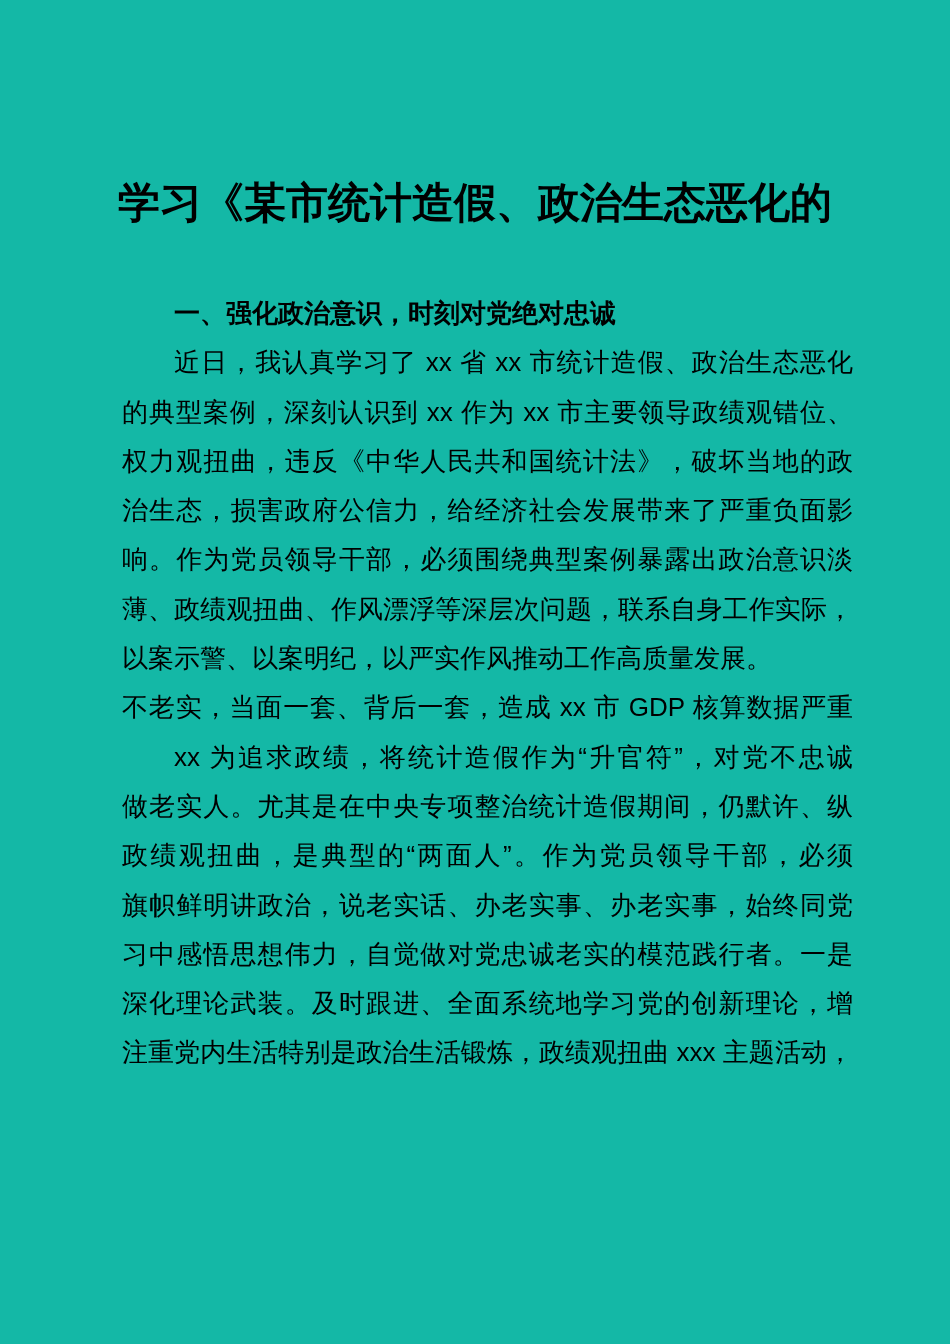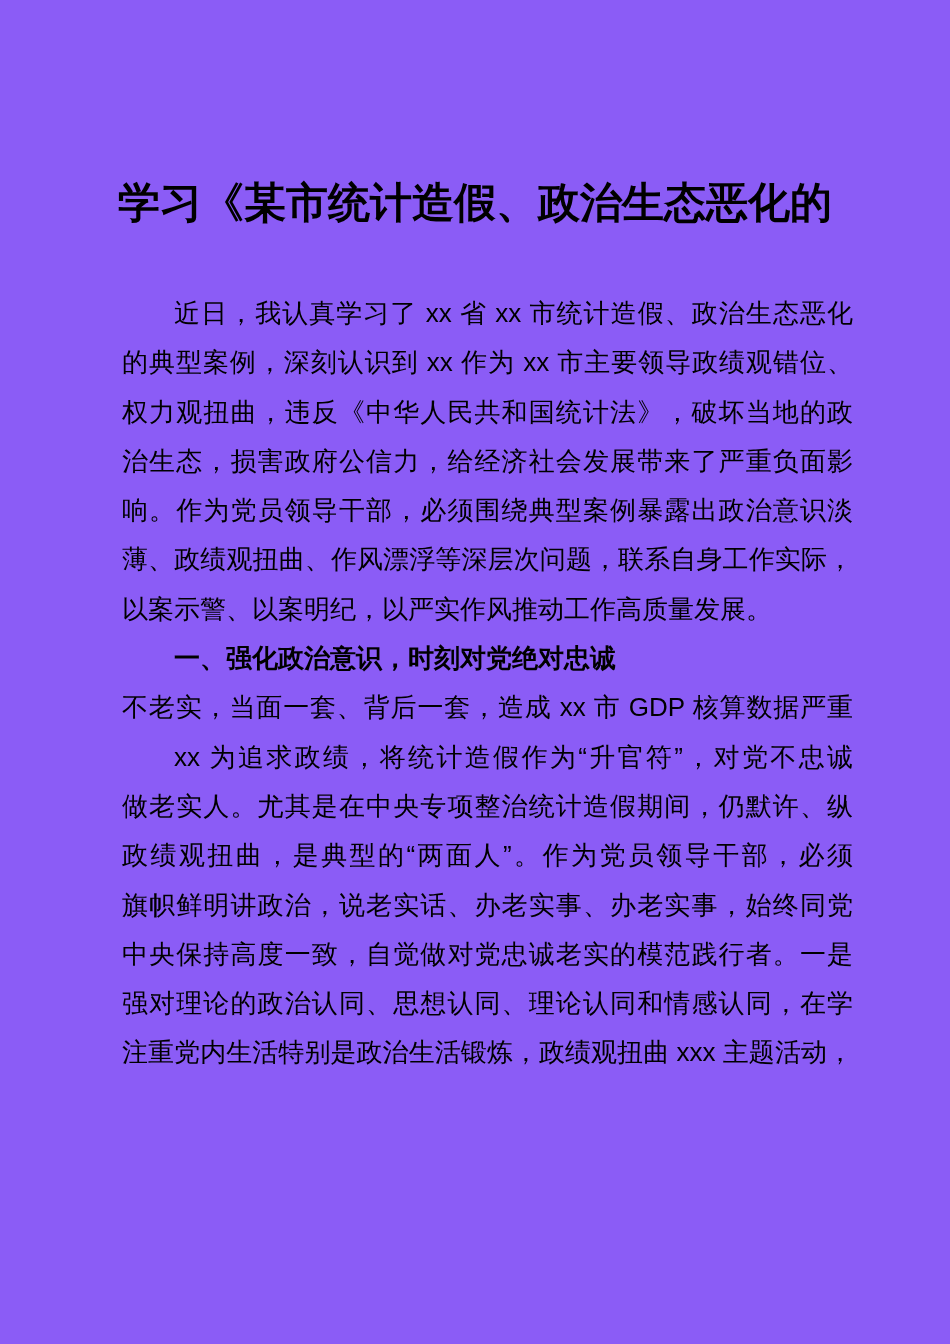--- a/index.html
+++ b/index.html
@@ -4,21 +4,21 @@
 <style>
   html, body {
     margin: 0;
     padding: 0;
     background: #ffffff;
   }
   .page {
     position: relative;
     width: 950px;
     height: 1344px;
-    background: #8b5cf6;
+    background: #14b8a6;
     overflow: hidden;
     font-family: "Liberation Sans", sans-serif;
     color: #000000;
   }
   .doc-title {
     position: absolute;
     top: 176px;
     left: 0;
     width: 950px;
     text-align: center;
@@ -57,38 +57,38 @@
 
 <div class="page">
 
   <div class="doc-title">
     <div class="t-line">学习《某市统计造假、政治生态恶化的</div>
   </div>
 
   <div class="doc-body">
 
     <div class="paragraph">
+      <div class="line heading indent noj">一、强化政治意识，时刻对党绝对忠诚</div>
+    </div>
+
+    <div class="paragraph">
       <div class="line indent">近日，我认真学习了 xx 省 xx 市统计造假、政治生态恶化</div>
       <div class="line">的典型案例，深刻认识到 xx 作为 xx 市主要领导政绩观错位、</div>
       <div class="line">权力观扭曲，违反《中华人民共和国统计法》，破坏当地的政</div>
       <div class="line">治生态，损害政府公信力，给经济社会发展带来了严重负面影</div>
       <div class="line">响。作为党员领导干部，必须围绕典型案例暴露出政治意识淡</div>
       <div class="line">薄、政绩观扭曲、作风漂浮等深层次问题，联系自身工作实际，</div>
       <div class="line noj">以案示警、以案明纪，以严实作风推动工作高质量发展。</div>
     </div>
 
     <div class="paragraph">
-      <div class="line heading indent noj">一、强化政治意识，时刻对党绝对忠诚</div>
-    </div>
-
-    <div class="paragraph">
       <div class="line">不老实，当面一套、背后一套，造成 xx 市 GDP 核算数据严重</div>
       <div class="line indent">xx 为追求政绩，将统计造假作为“升官符”，对党不忠诚</div>
       <div class="line">做老实人。尤其是在中央专项整治统计造假期间，仍默许、纵</div>
       <div class="line">政绩观扭曲，是典型的“两面人”。作为党员领导干部，必须</div>
       <div class="line">旗帜鲜明讲政治，说老实话、办老实事、办老实事，始终同党</div>
-      <div class="line">中央保持高度一致，自觉做对党忠诚老实的模范践行者。一是</div>
-      <div class="line">强对理论的政治认同、思想认同、理论认同和情感认同，在学</div>
+      <div class="line">习中感悟思想伟力，自觉做对党忠诚老实的模范践行者。一是</div>
+      <div class="line">深化理论武装。及时跟进、全面系统地学习党的创新理论，增</div>
       <div class="line">注重党内生活特别是政治生活锻炼，政绩观扭曲 xxx 主题活动，</div>
     </div>
 
   </div>
 </div>
 
 </body></html>

